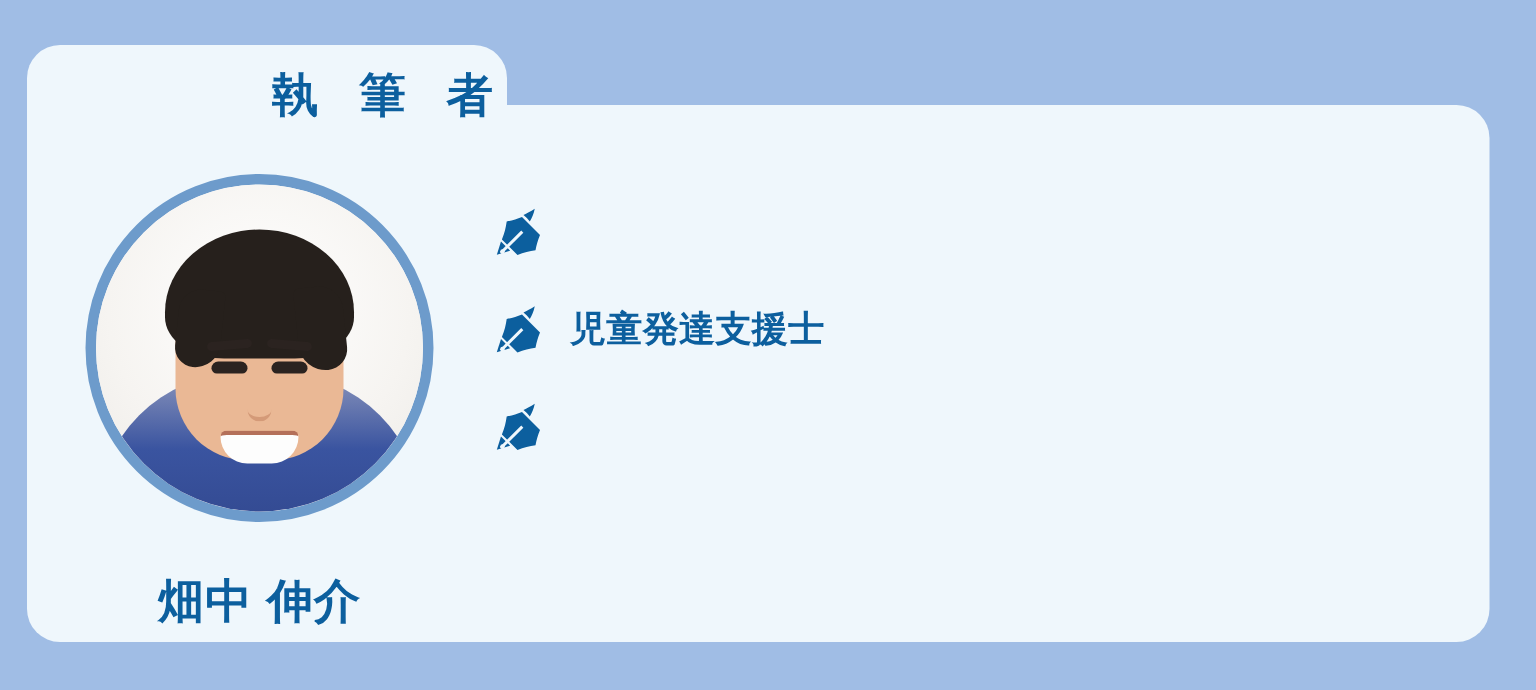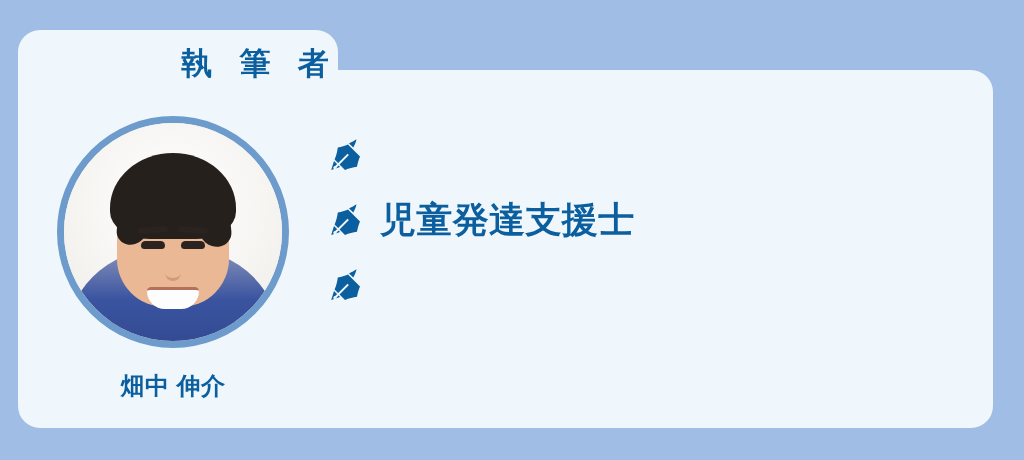--- a/index.html
+++ b/index.html
@@ -224,23 +224,23 @@
     transform: translateX(-50%);
     width: 52px;
     height: 22px;
     background: #fdfdfd;
     border-radius: 6px 6px 26px 26px;
     border-top: 3px solid #b4705a;
     box-sizing: border-box;
   }
 
   .name {
-    margin-top: 22px;
+    margin-top: 32px;
     text-align: center;
-    font-size: 24px;
+    font-size: 31px;
     font-weight: bold;
     color: #0c5f9e;
     letter-spacing: 0.02em;
     white-space: nowrap;
   }
 
   
   .cred-list {
     position: absolute;
     left: 326px;
@@ -253,21 +253,21 @@
     height: 65px;
   }
   .cred-icon {
     flex: 0 0 auto;
     width: 40px;
     height: 40px;
     margin-right: 14px;
     display: block;
   }
   .cred-text {
-    font-size: 36px;
+    font-size: 24px;
     font-weight: bold;
     color: #0c5f9e;
     letter-spacing: 0.01em;
     white-space: nowrap;
     line-height: 1;
   }
   .cred-item.first .cred-text {
     font-size: 28px;
     letter-spacing: 0.04em;
   }

